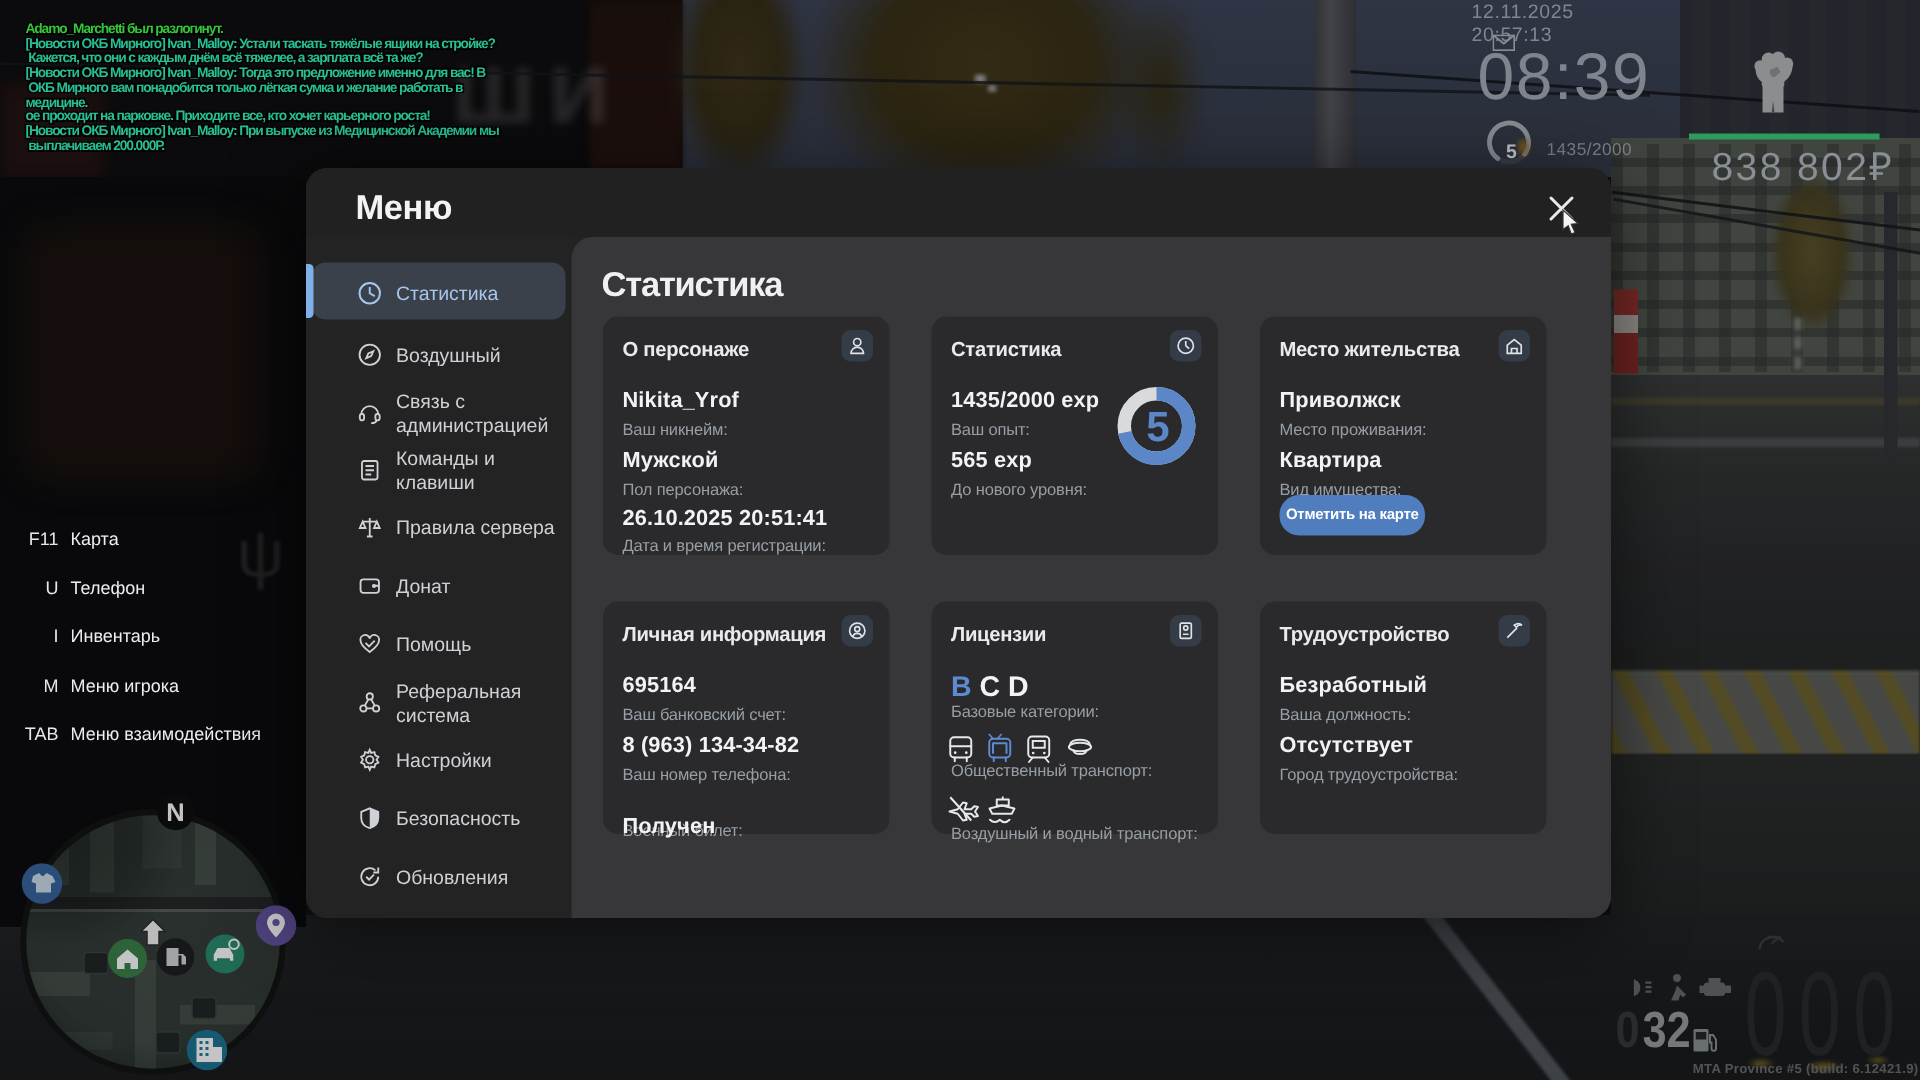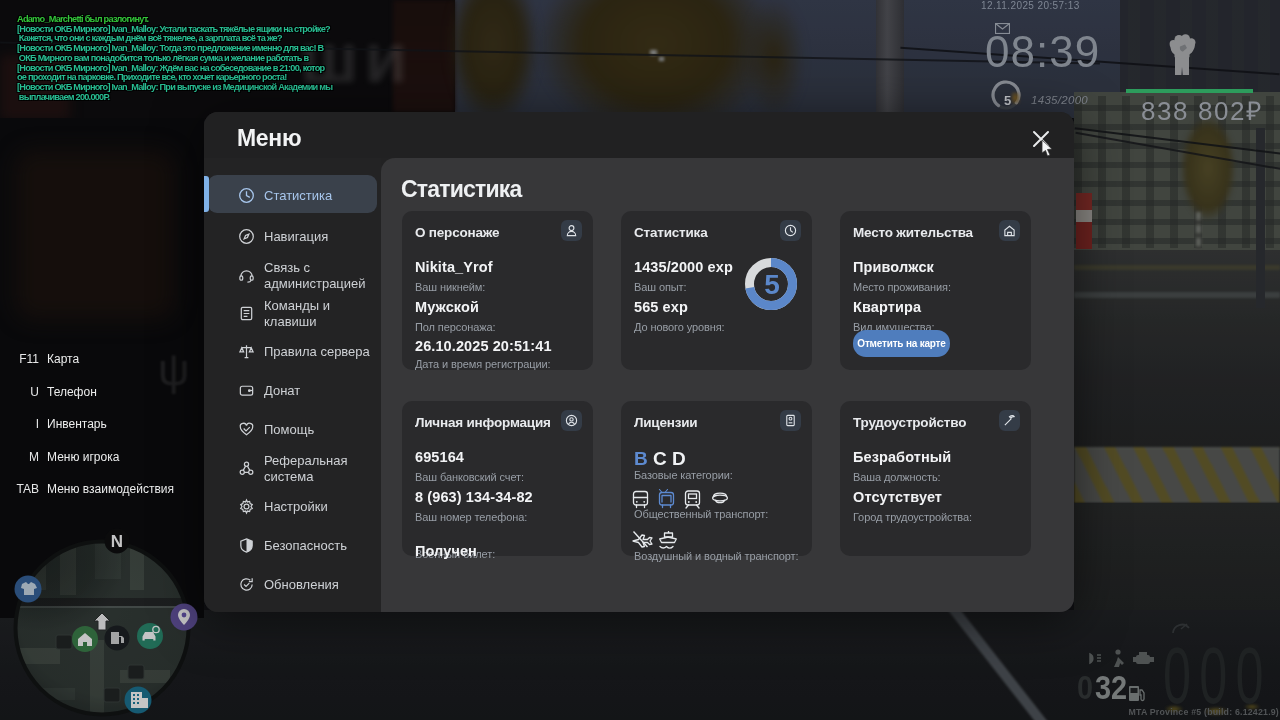--- a/index.html
+++ b/index.html
@@ -65,26 +65,26 @@
     text-shadow:1px 1px 0 rgba(0,0,0,.95), -1px 1px 0 rgba(0,0,0,.85), 1px -1px 0 rgba(0,0,0,.85), -1px -1px 0 rgba(0,0,0,.85);}
   .chat .g{color:#33c63a;}
 
   
   .keys{left:0;top:345px;color:#e9eaeb;font-size:12px;}
   .keyrow{position:absolute;left:0;height:20px;white-space:nowrap;}
   .keycap{display:inline-block;width:39px;text-align:right;color:#e6e7e8;}
   .keylbl{margin-left:8px;color:#eceded;}
 
   
-  .date{left:981px;top:0px;width:120px;color:#7e8693;font-size:10px;letter-spacing:.4px;}
+  .date{left:981px;top:0px;width:120px;color:#7e8693;font-size:13px;letter-spacing:.4px;}
   .env{left:995px;top:23px;}
   .time{left:985px;top:27px;color:#7f858e;font-size:44px;letter-spacing:1px;}
   .lvlring{left:990px;top:79px;}
   .lvlnum{left:1004px;top:93px;color:#c2c5ca;font-size:13px;font-weight:bold;}
-  .xptext{left:1031px;top:94px;color:#7c818a;font-size:11.5px;letter-spacing:.3px;font-style:italic;}
+  .xptext{left:1031px;top:94px;color:#7c818a;font-size:11.5px;letter-spacing:.3px;}
   .fist{left:1168px;top:33px;}
   .xpbar{left:1126px;top:89px;width:127px;height:4px;background:#2d9c5c;}
   .money{left:1141px;top:92px;color:#8a8e95;font-size:26px;letter-spacing:1.6px;}
 
   
   .sicons{left:1088px;top:648px;color:#4e5252;}
   .speed0{left:1077px;top:668px;color:#292c2d;font-size:34px;font-weight:bold;transform:scaleX(.85);transform-origin:left;}
   .speed32{left:1095px;top:668px;color:#747878;font-size:34px;font-weight:bold;transform:scaleX(.85);transform-origin:left;}
   .odo{left:1163px;top:630px;color:#1f2223;font-size:80px;letter-spacing:13px;transform:scaleX(.63);transform-origin:left;}
   
@@ -231,21 +231,21 @@
   </svg>
 
   <div class="abs dim"></div>
 
   <div class="abs chat">
     <div class="g">Adamo_Marchetti был разлогинут.</div>
     <div>[Новости ОКБ Мирного] Ivan_Malloy: Устали таскать тяжёлые ящики на стройке?</div>
     <div>&nbsp;Кажется, что они с каждым днём всё тяжелее, а зарплата всё та же?</div>
     <div>[Новости ОКБ Мирного] Ivan_Malloy: Тогда это предложение именно для вас! В</div>
     <div>&nbsp;ОКБ Мирного вам понадобится только лёгкая сумка и желание работать в</div>
-    <div>[Новости ОКБ Мирного] Ivan_Malloy: Ждём вас на собеседование в 21:00, котор</div>
+    <div>медицине.</div>
     <div>ое проходит на парковке. Приходите все, кто хочет карьерного роста!</div>
     <div>[Новости ОКБ Мирного] Ivan_Malloy: При выпуске из Медицинской Академии мы</div>
     <div>&nbsp;выплачиваем 200.000Р.</div>
   </div>
 
   <div class="abs keys">
     <div class="keyrow" style="top:7px"><span class="keycap">F11</span><span class="keylbl">Карта</span></div>
     <div class="keyrow" style="top:40px"><span class="keycap">U</span><span class="keylbl">Телефон</span></div>
     <div class="keyrow" style="top:72px"><span class="keycap">I</span><span class="keylbl">Инвентарь</span></div>
     <div class="keyrow" style="top:105px"><span class="keycap">M</span><span class="keylbl">Меню игрока</span></div>
@@ -323,21 +323,21 @@
         <circle cx="9" cy="9" r="7.2"></circle>
           <path d="M9 4.5 V9 L12.5 11"></path>
         </svg>
       <span class="tx">Статистика</span>
     </div>
     <div class="sitem" style="top:116px">
       <svg class="ic" viewBox="0 0 18 18" fill="none" stroke="#ced1d5" stroke-width="1.3">
         <circle cx="9" cy="9" r="7.2"></circle>
           <path d="M11.5 6.5 L10 10 L6.5 11.5 L8 8 Z"></path>
         </svg>
-      <span class="tx">Навигация</span>
+      <span class="tx">Воздушный</span>
     </div>
     <div class="sitem" style="top:147px">
       <svg class="ic" style="top:8px" viewBox="0 0 18 18" fill="none" stroke="#ced1d5" stroke-width="1.3">
         <path d="M3 10 a6 6 0 0 1 12 0"></path>
           <rect x="2" y="9.5" width="3" height="4.5" rx="1.4"></rect>
         <rect x="13" y="9.5" width="3" height="4.5" rx="1.4"></rect>
           <path d="M14 14 a4 3 0 0 1 -4 2"></path>
         </svg>
       <span class="tx">Связь с<br>администрацией</span>
     </div>

